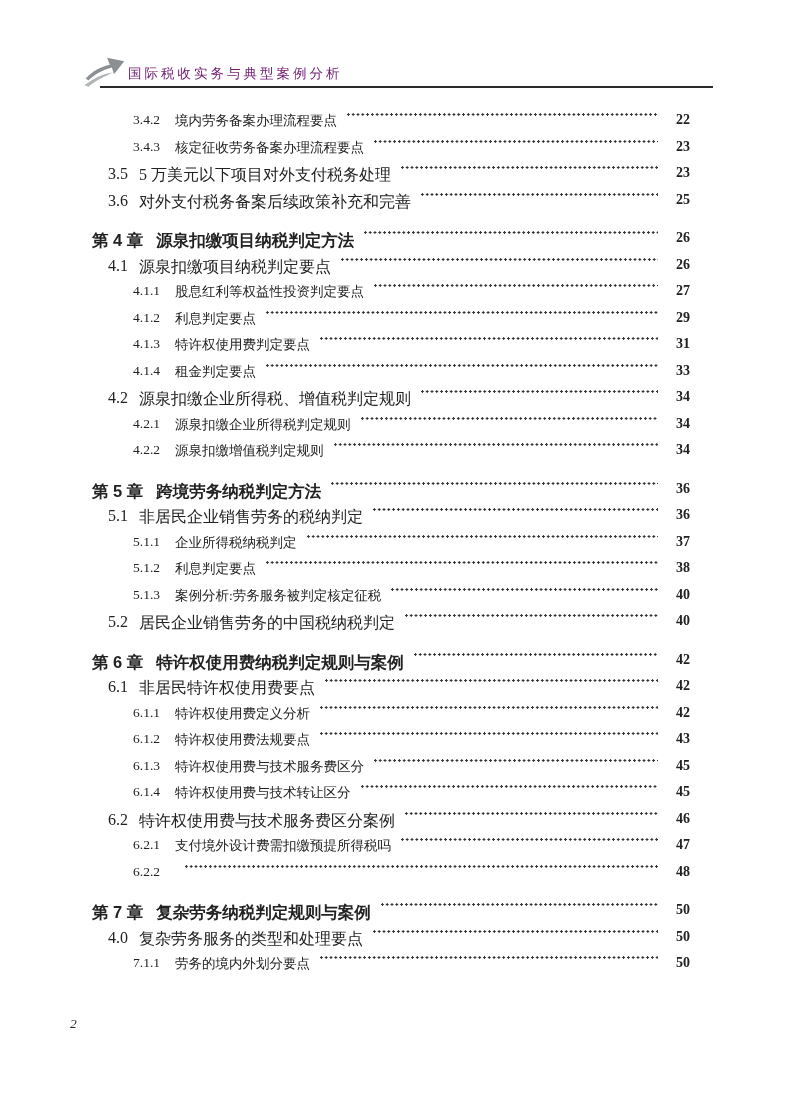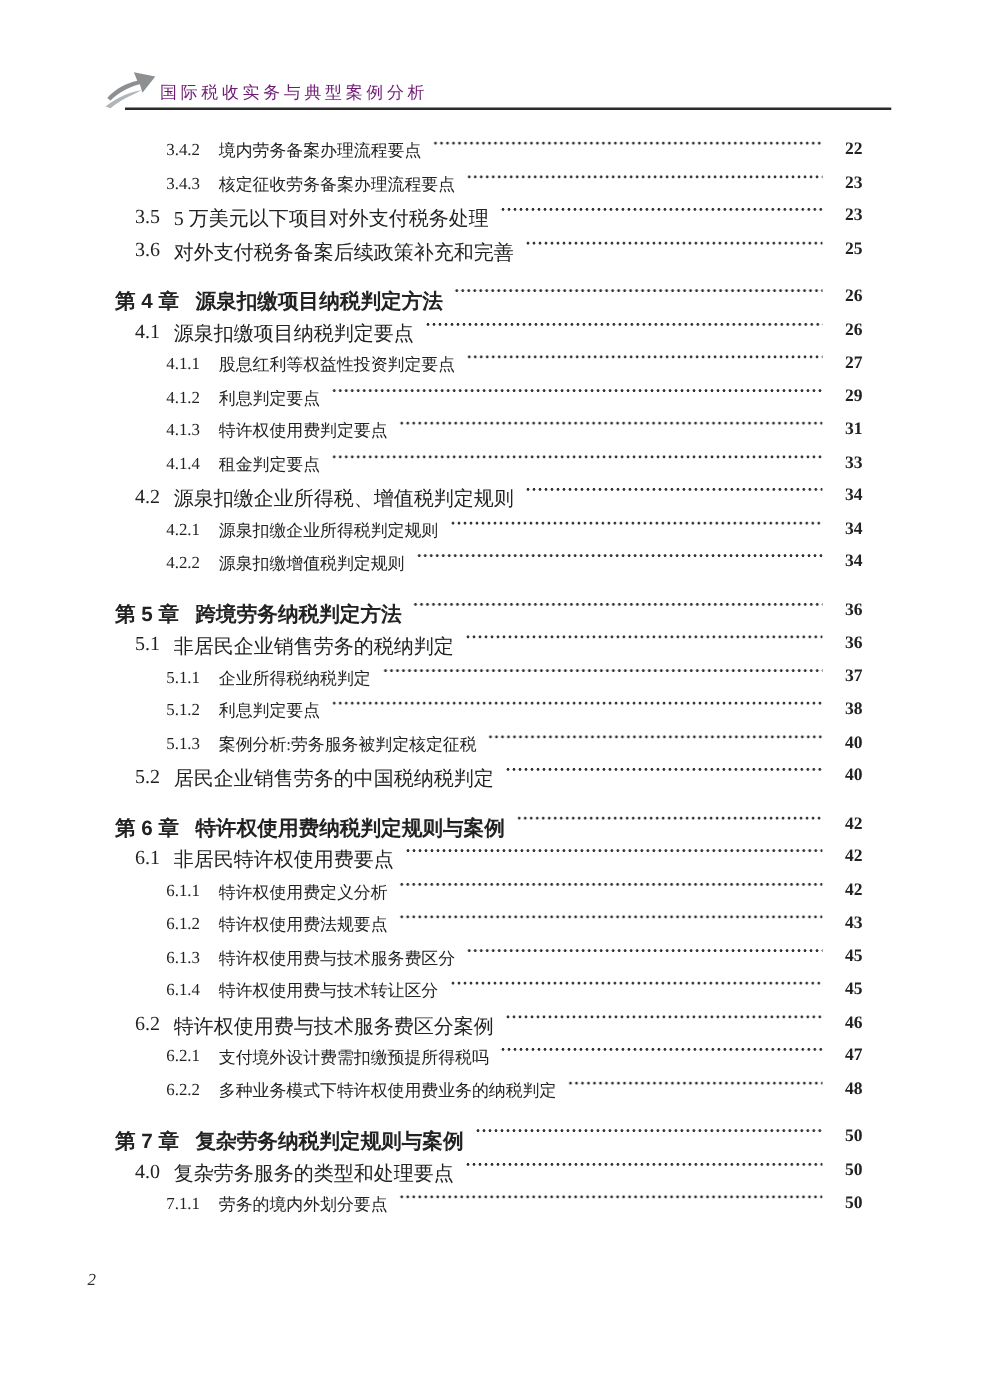--- a/index.html
+++ b/index.html
@@ -279,21 +279,20 @@
     <span class="pagenum">46</span>
   </div>
       <div class="toc-row level3">
     <span class="num">6.2.1</span>
     <span class="title">支付境外设计费需扣缴预提所得税吗</span>
     <span class="leader"></span>
     <span class="pagenum">47</span>
   </div>
       <div class="toc-row level3">
     <span class="num">6.2.2</span>
-    <span class="title">多种业务模式下特许权使用费业务的纳税判定</span>
     <span class="leader"></span>
     <span class="pagenum">48</span>
   </div>
       <div class="toc-row level1">
     <span class="num">第 7 章</span>
     <span class="title">复杂劳务纳税判定规则与案例</span>
     <span class="leader"></span>
     <span class="pagenum">50</span>
   </div>
       <div class="toc-row level2">

